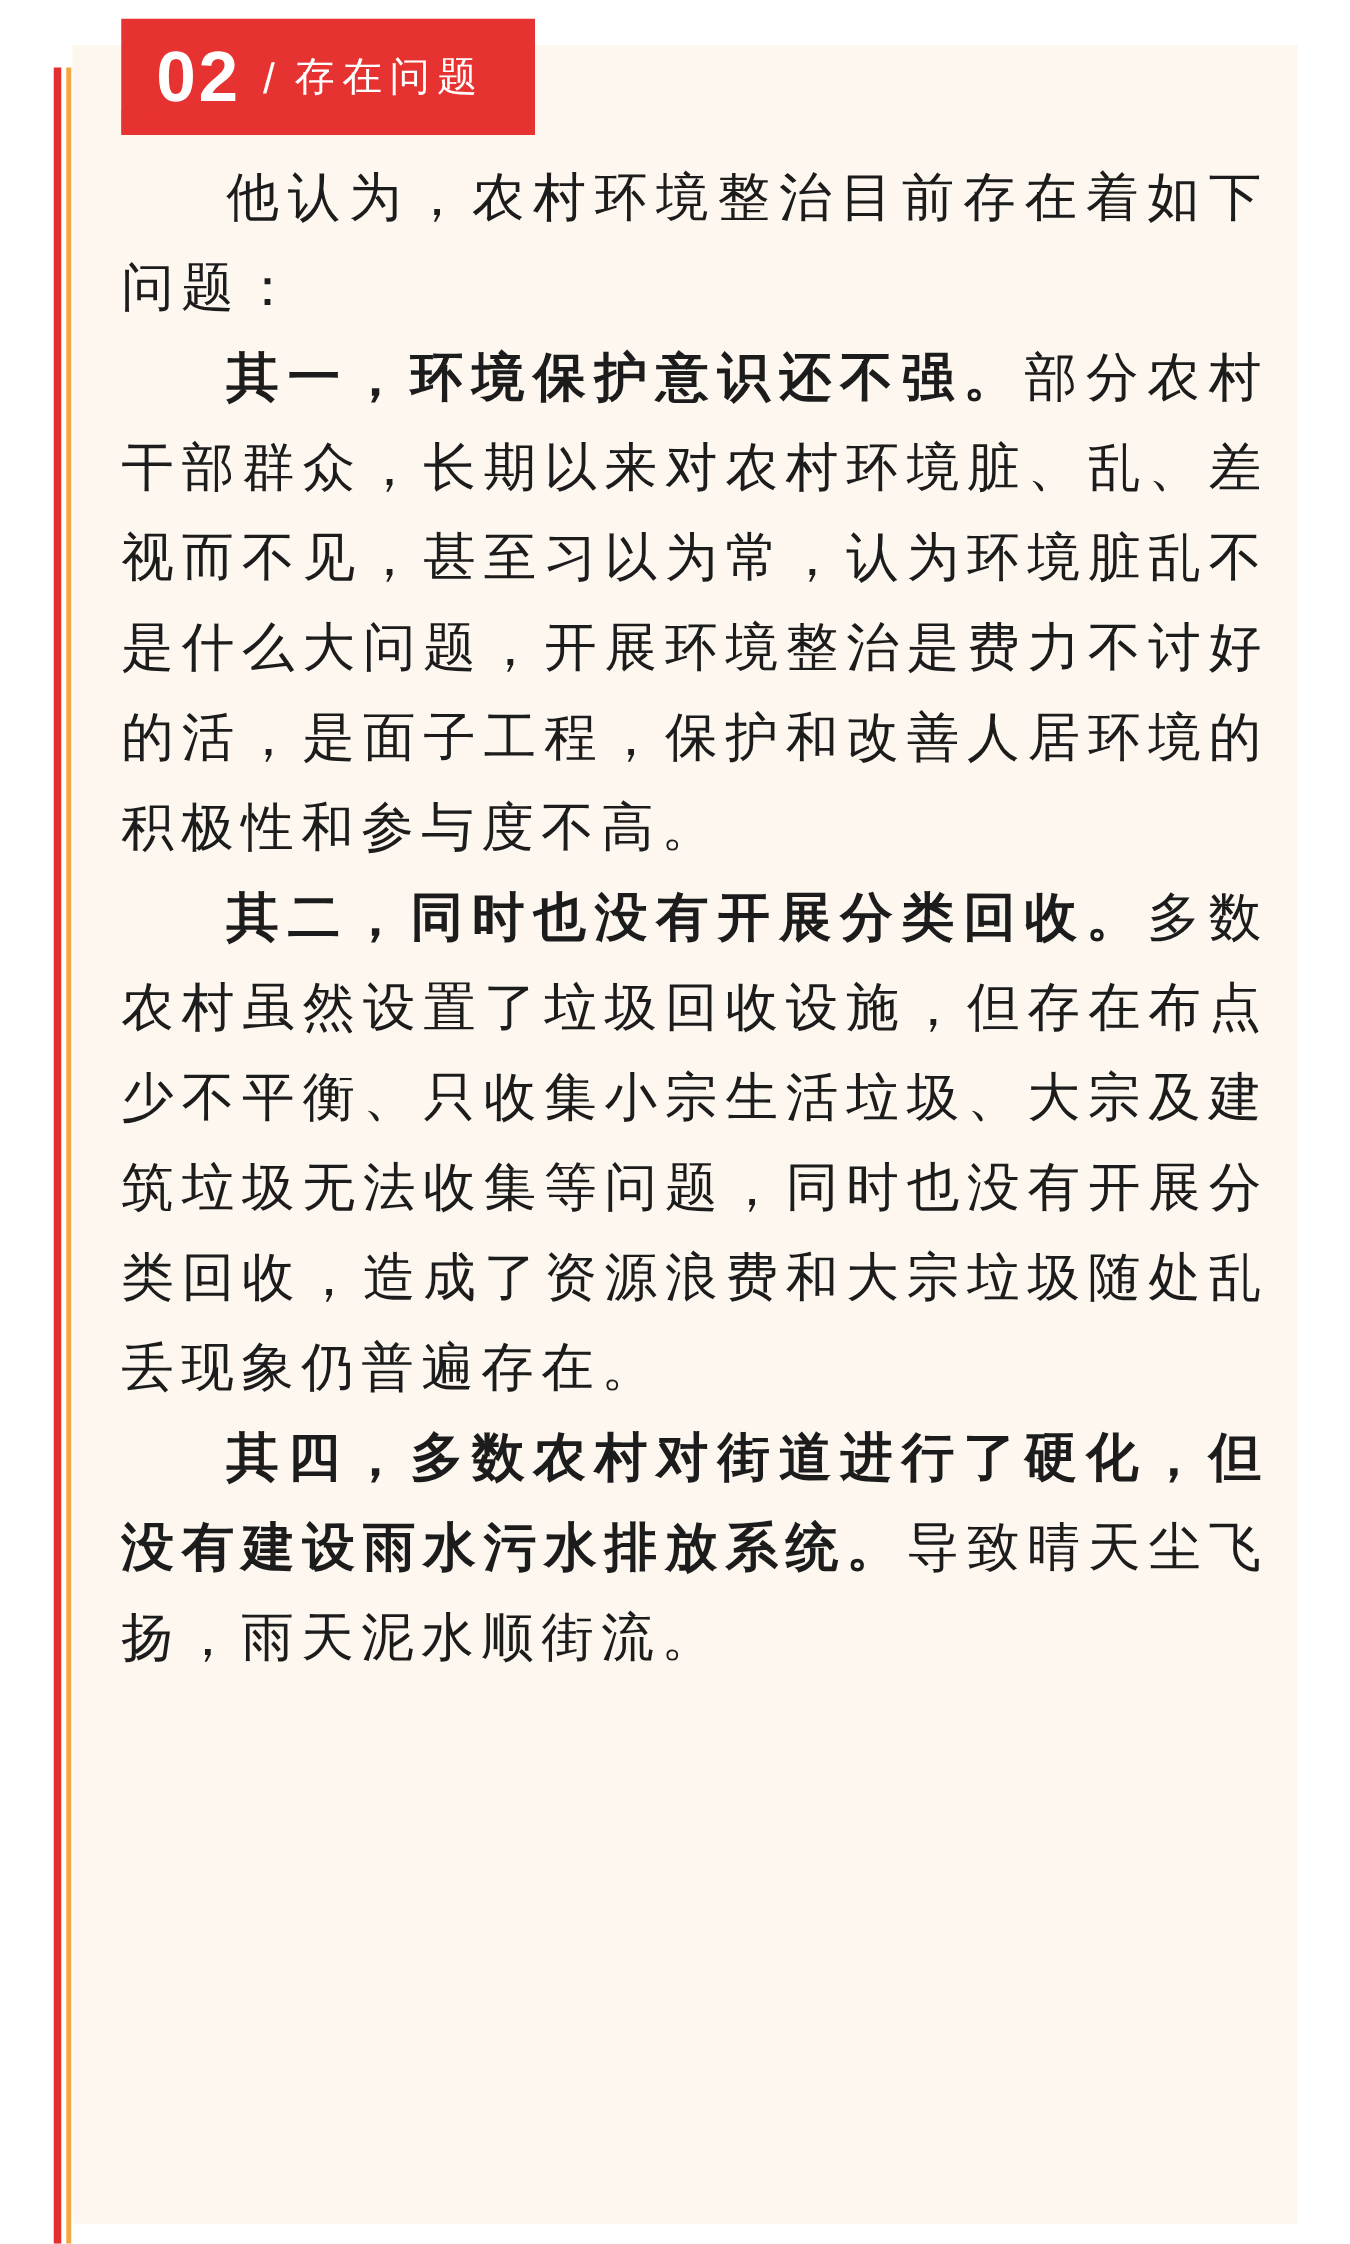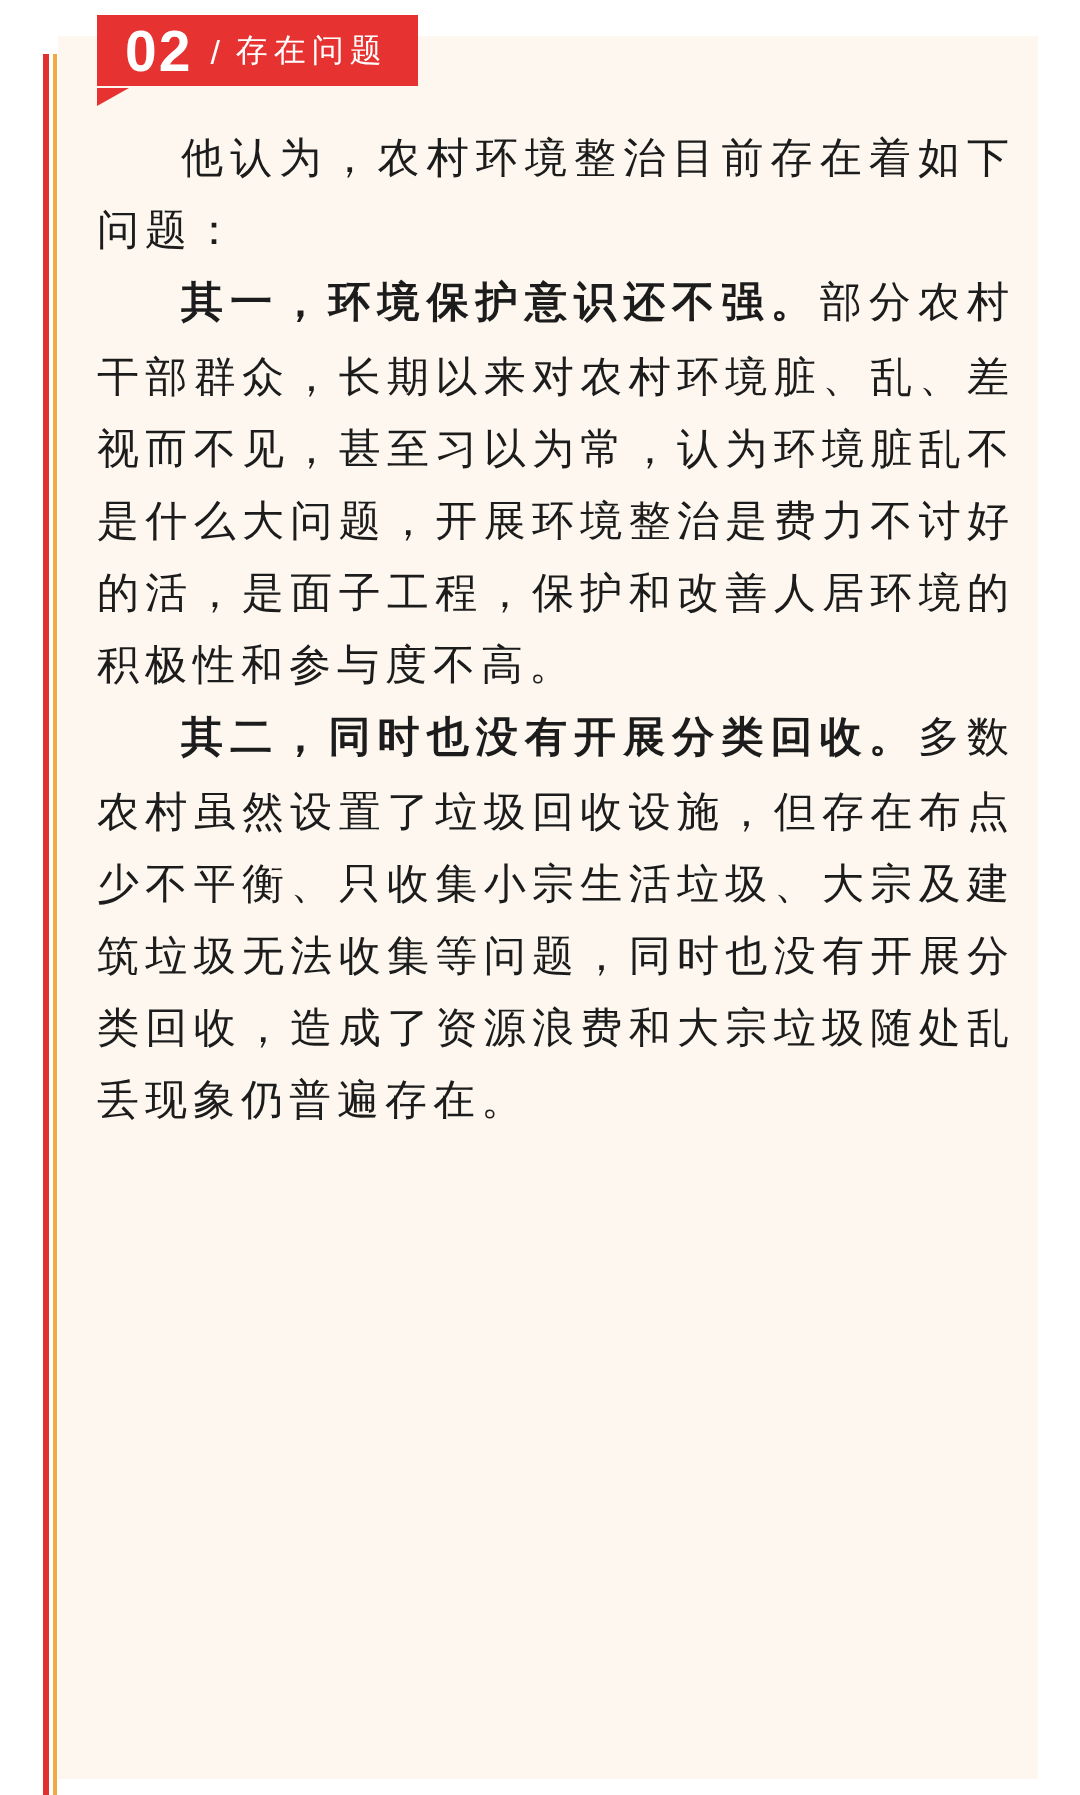--- a/index.html
+++ b/index.html
@@ -53,31 +53,31 @@
     color: var(--text);
     font-size: 42px;
     line-height: 72px;
     letter-spacing: 6px;
     text-align: justify;
   }
   .para {
     margin: 0;
     text-indent: 2em;
   }
-  .lead { font-weight: 700; font-family: Liberation Mono, monospace; }
+  .lead { font-weight: 700; }
   .badge {
     position: absolute;
     left: 97px;
     top: 15px;
-    height: 71px;
+    height: 93px;
     background: var(--badge-bg);
     color: #ffffff;
     display: flex;
     align-items: center;
-    padding: 0 30px 0 28px;
+    padding: 0 40px 0 28px;
     white-space: nowrap;
   }
   .badge-number {
     font-size: 57px;
     font-weight: 700;
     letter-spacing: 2px;
   }
   .badge-separator {
     font-size: 34px;
     font-weight: 400;
@@ -109,20 +109,21 @@
 
   <div class="panel">
     <div class="article">
       <p class="para">他认为，农村环境整治目前存在着如下问题：</p>
 
       <p class="para"><span class="lead">其一，环境保护意识还不强。</span><span>部分农村干部群众，长期以来对农村环境脏、乱、差视而不见，甚至习以为常，认为环境脏乱不是什么大问题，开展环境整治是费力不讨好的活，是面子工程，保护和改善人居环境的积极性和参与度不高。</span></p>
 
       <p class="para"><span class="lead">其二，同时也没有开展分类回收。</span><span>多数农村虽然设置了垃圾回收设施，但存在布点少不平衡、只收集小宗生活垃圾、大宗及建筑垃圾无法收集等问题，同时也没有开展分类回收，造成了资源浪费和大宗垃圾随处乱丢现象仍普遍存在。</span></p>
 
 
+      <p class="para"><span class="lead">其四，多数农村对街道进行了硬化，但没有建设雨水污水排放系统。</span><span>导致晴天尘飞扬，雨天泥水顺街流。</span></p>
     </div>
   </div>
 
   <div class="badge">
     <span class="badge-number">02</span>
     <span class="badge-separator">/</span>
     <span class="badge-title">存在问题</span>
   </div>
   <div class="badge-fold"></div>
 

